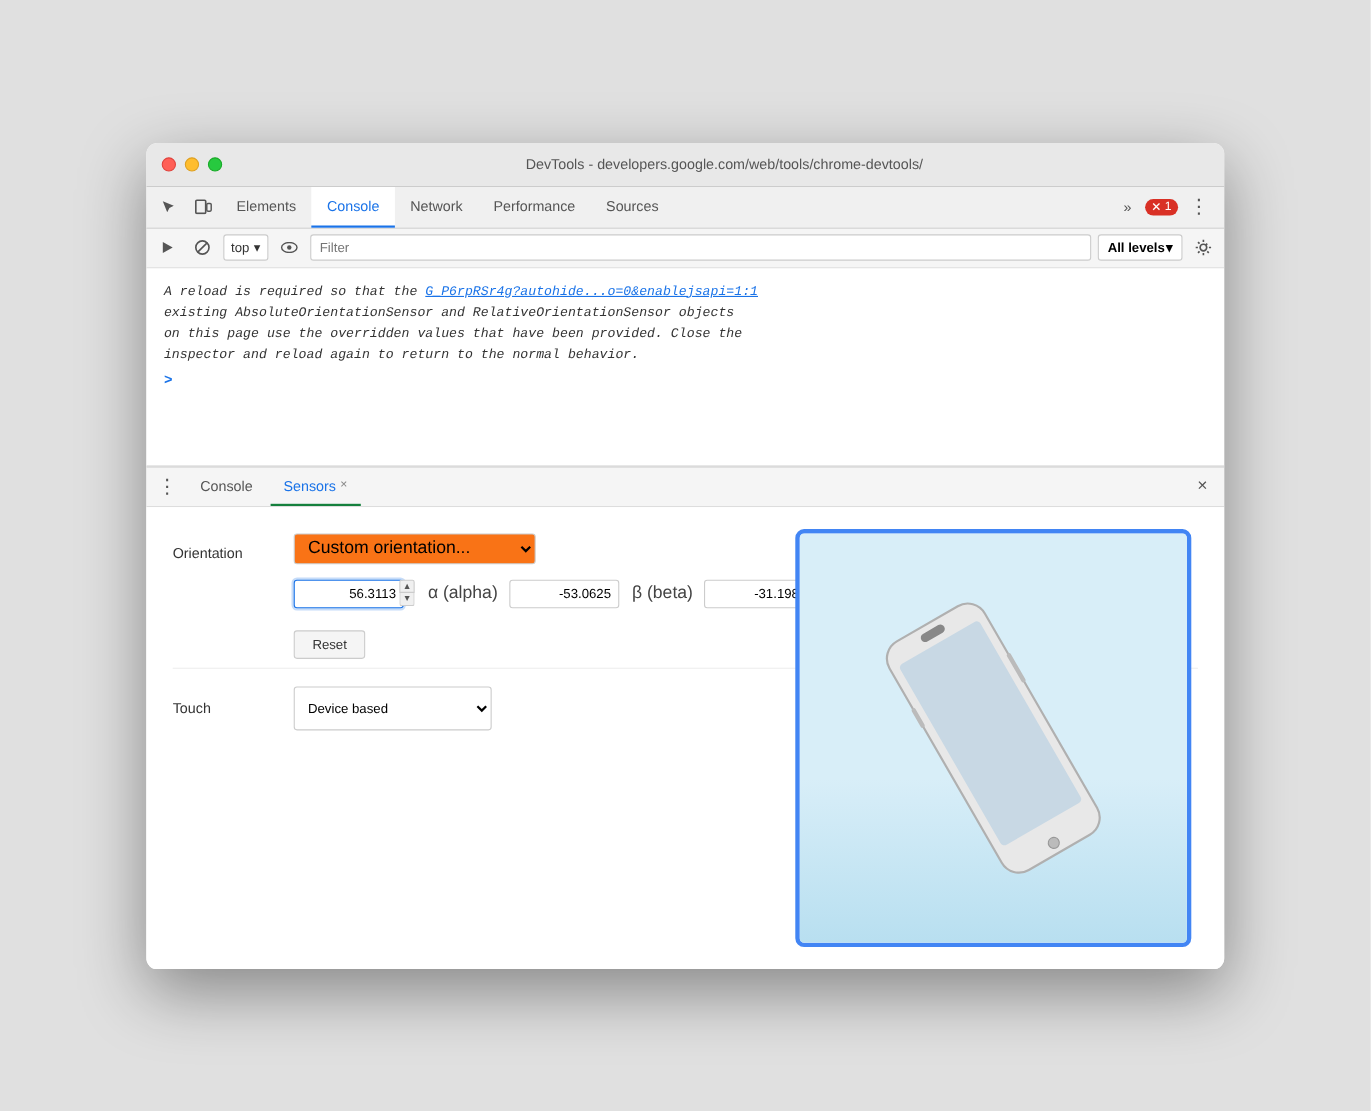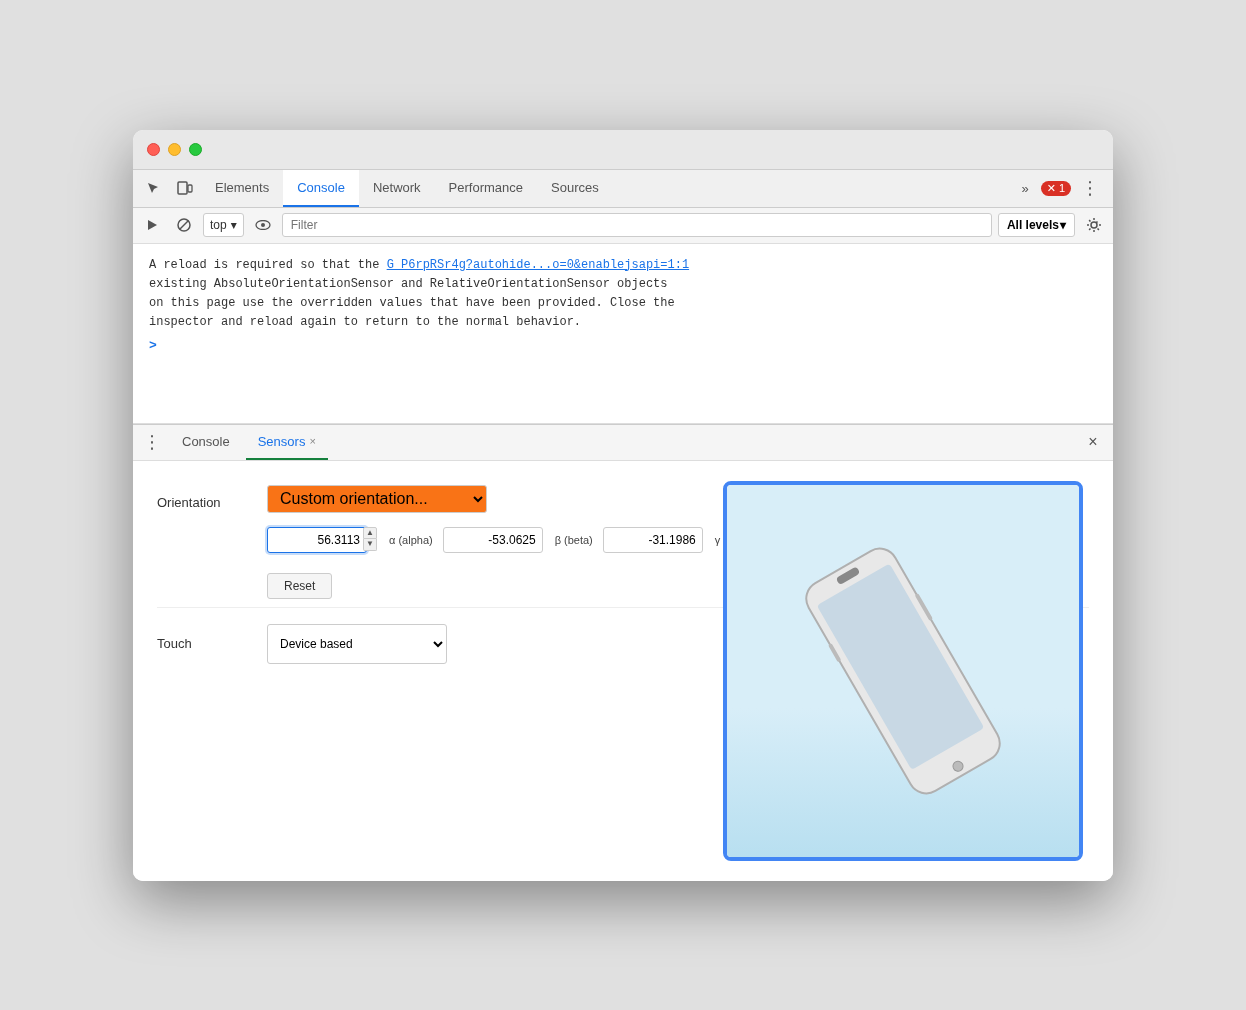--- a/index.html
+++ b/index.html
@@ -177,20 +177,21 @@
       font-family: 'Menlo', 'Monaco', 'Courier New', monospace;
       font-size: 12px;
       line-height: 1.6;
       color: #333;
       min-height: 180px;
       border-bottom: 1px solid #ddd;
     }
     .console-msg {
       display: flex;
       gap: 8px;
+      font-style: italic;
     }
     .console-text a {
       color: #1a73e8;
       text-decoration: underline;
     }
     .console-prompt {
       color: #1a73e8;
       font-weight: bold;
       padding: 4px 0;
       font-size: 13px;
@@ -303,21 +304,21 @@
       padding: 0 6px;
       font-size: 12px;
       text-align: right;
       outline: none;
     }
     .field-input.active-input {
       border-color: #1a73e8;
       box-shadow: 0 0 0 2px rgba(26,115,232,0.25);
     }
     .field-label {
-      font-size: 11px;
+      font-size: 16px;
       color: #444;
     }
     .reset-btn {
       border: 1px solid #ccc;
       border-radius: 3px;
       background: #f5f5f5;
       padding: 5px 16px;
       font-size: 12px;
       cursor: pointer;
       color: #333;
@@ -417,20 +418,21 @@
 <body>
 
 <div class="window">
 
   <div class="title-bar">
     <div class="window-controls">
       <div class="dot dot-red"></div>
       <div class="dot dot-yellow"></div>
       <div class="dot dot-green"></div>
     </div>
+    <div class="title-text">DevTools - developers.google.com/web/tools/chrome-devtools/</div>
   </div>
 
   <div class="tabs-bar">
     <div class="toolbar-icon">
       <svg width="14" height="14" viewBox="0 0 14 14" fill="none">
         <path d="M2 2L6 12L8 8L12 6Z" fill="#555"></path>
       </svg>
     </div>
     <div class="toolbar-icon">
       <svg width="16" height="14" viewBox="0 0 16 14" fill="none">

